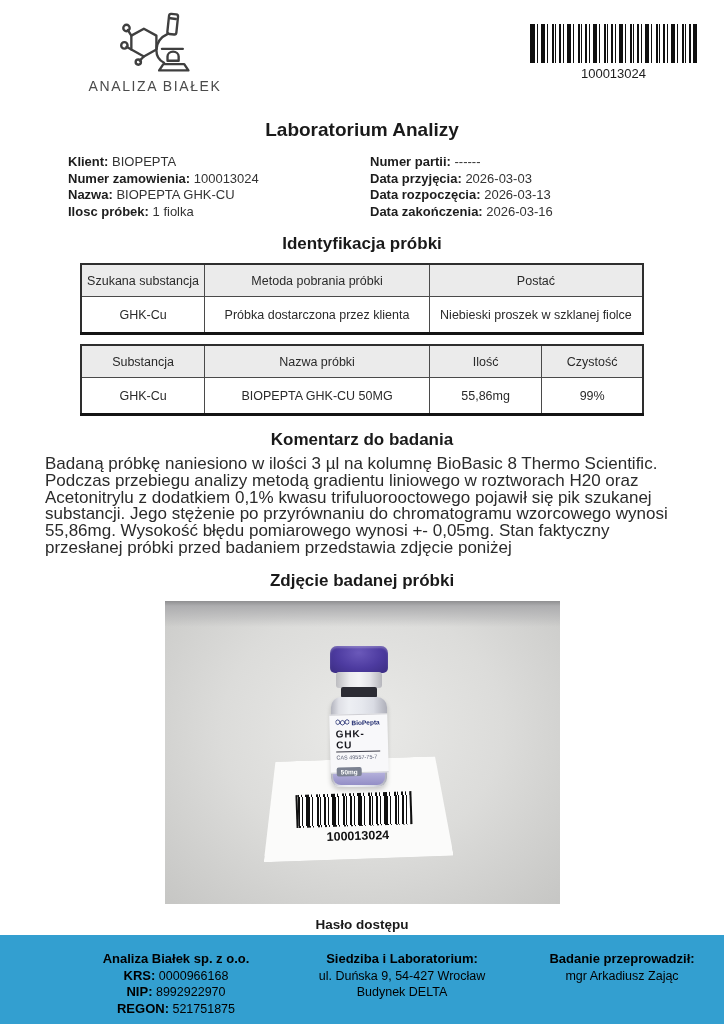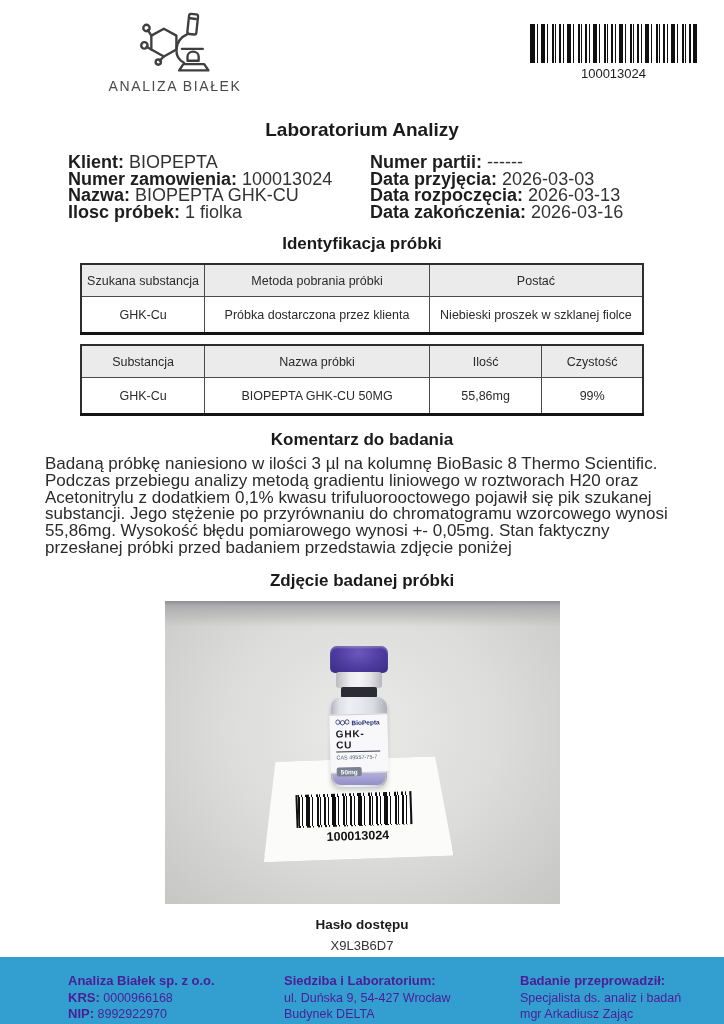--- a/index.html
+++ b/index.html
@@ -4,36 +4,36 @@
 <style>
   html,body { margin:0; padding:0; background:#888; }
   .page {
     width:724px; height:1024px; position:relative; margin:0 auto;
     background:#ffffff; overflow:hidden;
     font-family:"Liberation Sans", sans-serif; color:#222;
   }
   
   .header { display:flex; justify-content:space-between; align-items:flex-start;
     box-sizing:border-box; height:105px; padding:12px 27px 0 88px; }
-  .brand { width:134px; text-align:center;margin-left:20px; }
+  .brand { width:134px; text-align:center; }
   .brand svg { width:74px; height:64px; display:block; margin:0 auto; }
   .brand-name { font-size:14px; letter-spacing:1.6px; color:#4b4b4b; margin-top:2px; white-space:nowrap; }
   .bc-top { width:167px; text-align:center; margin-top:12px; }
   .bars { background-image:repeating-linear-gradient(90deg,
       #101010 0 2px, #fff 2px 4px, #101010 4px 5px, #fff 5px 8px,
       #101010 8px 12px, #fff 12px 14px, #101010 14px 15px, #fff 15px 19px,
       #101010 19px 21px, #fff 21px 22px, #101010 22px 23px, #fff 23px 26px);
     border-left:3px solid #101010; border-right:3px solid #101010; }
   .bc-top .bars { height:39px; }
   .bc-num { font-size:13px; margin-top:3px; color:#1c1c1c; }
   
   h1.title { text-align:center; font-size:19px; margin:14px 0 0; color:#1a1a1a; }
   h2.sec { text-align:center; font-size:17px; margin:14px 15px 0; color:#1a1a1a; }
   
-  .info { display:flex; margin:13px 0 0 68px; font-size:18px; line-height:16.5px; }
+  .info { display:flex; margin:13px 0 0 68px; font-size:13px; line-height:16.5px; }
   .info-col.left { width:302px; }
   .lbl { font-weight:bold; color:#1d1d1d; }
   .val { color:#333; }
   
   table.rep { width:564px; margin:9px auto 0; border-collapse:collapse; font-size:12.5px;
     border:2px solid #2e2e2e; border-bottom:3px solid #141414; }
   table.rep th, table.rep td { border:1px solid #4a4a4a; text-align:center; font-weight:normal; color:#2a2a2a; }
   table.rep th { background:#ebebeb; height:29px; }
   table.rep td { height:33px; background:#fff; }
   .t1 .c1{width:22%} .t1 .c2{width:40%} .t1 .c3{width:38%}
@@ -76,22 +76,22 @@
   .v-brand span { font-size:6.5px; font-weight:bold; color:#1f2a6e; }
   .v-name { font-size:10px; font-weight:bold; letter-spacing:.8px; color:#15151c; margin-top:2px;
     border-bottom:1px solid #3a3a46; padding-bottom:1px; width:44px; }
   .v-cas { font-size:5.5px; color:#55596f; margin-top:2px; }
   .v-amt { display:inline-block; margin-top:2px; font-size:6.5px; font-weight:bold; color:#fff;
     background:#7b8191; border-radius:2px; padding:1px 4px; }
   
   .pw-label { margin-top:13px; text-align:center; font-weight:bold; font-size:13.5px; color:#1a1a1a; }
   .pw-value { margin-top:6px; text-align:center; font-size:13px; color:#333; }
   
-  .footer { position:absolute; left:0; right:0; bottom:0; height:67px; background:#339fd0;
-    color:#4c1d95; display:flex; font-size:12.5px; line-height:16.5px; box-sizing:border-box; padding-top:16px; }
+  .footer { position:absolute; left:0; right:0; bottom:0; height:89px; background:#339fd0;
+    color:#000000; display:flex; font-size:12.5px; line-height:16.5px; box-sizing:border-box; padding-top:16px;text-align:center; }
   .f-title { font-weight:bold; font-size:13px; }
   .f-col1 { margin-left:68px; width:216px; }
   .f-col2 { width:236px; }
   .f-col3 { flex:1; }
 </style>
 </head>
 <body>
 
 <div class="page">
 
@@ -216,18 +216,17 @@
       <div><span class="f-title">NIP:</span> <span>8992922970</span></div>
       <div><span class="f-title">REGON:</span> <span>521751875</span></div>
     </div>
     <div class="f-col2">
       <div class="f-title">Siedziba i Laboratorium:</div>
       <div>ul. Duńska 9, 54-427 Wrocław</div>
       <div>Budynek DELTA</div>
     </div>
     <div class="f-col3">
       <div class="f-title">Badanie przeprowadził:</div>
-      <div>Specjalista ds. analiz i badań</div>
       <div>mgr Arkadiusz Zając</div>
     </div>
   </div>
 
 </div>
 
 </body></html>

